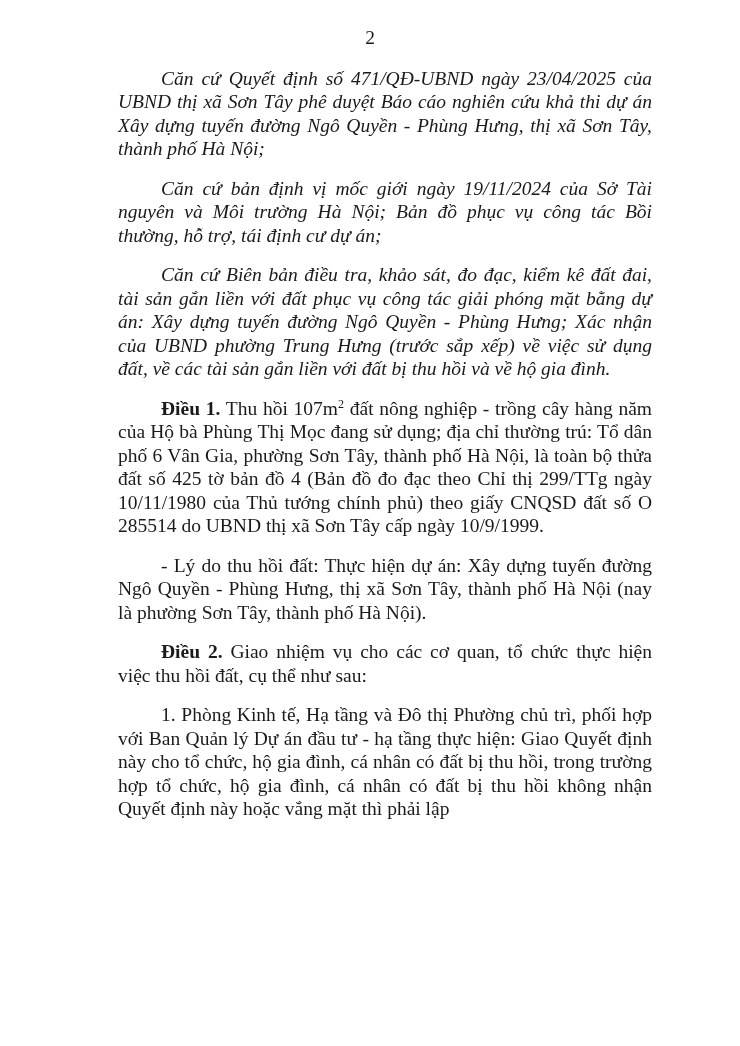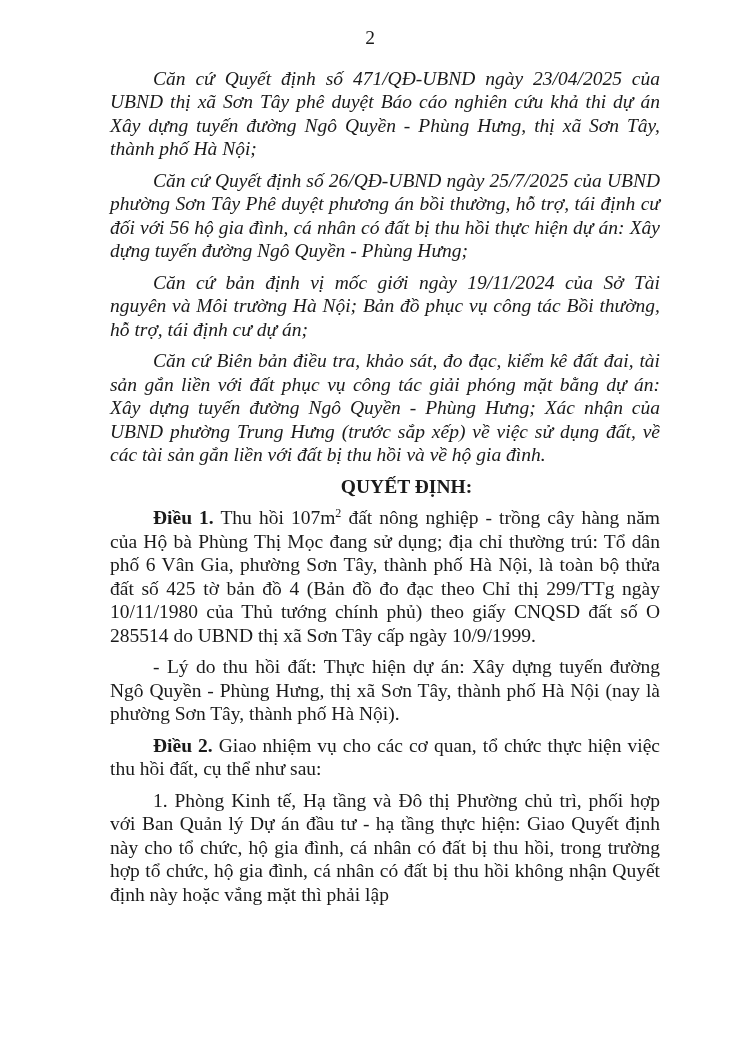--- a/index.html
+++ b/index.html
@@ -22,21 +22,21 @@
   .page-number {
     padding-top: 26px;
     text-align: center;
     font-style: normal;
   }
   .content {
     margin: 17px 72px 0 102px;
     text-align: justify;
   }
   .content p {
-    margin: 8px;
+    margin: 16px;
     padding: 0;
     text-indent: 43px;
   }
   .preamble p {
     font-style: italic;
   }
   .decision-heading {
     margin: 20px 0 16px 0;
     text-align: center;
     font-weight: bold;
@@ -55,26 +55,24 @@
 <body>
 
 <div class="page">
 
   <div class="page-number">2</div>
 
   <div class="content">
 
     <div class="preamble">
       <p>Căn cứ Quyết định số 471/QĐ-UBND ngày 23/04/2025 của UBND thị xã Sơn Tây phê duyệt Báo cáo nghiên cứu khả thi dự án Xây dựng tuyến đường Ngô Quyền - Phùng Hưng, thị xã Sơn Tây, thành phố Hà Nội;</p>
-      <p>Căn cứ Quyết định số 26/QĐ-UBND ngày 25/7/2025 của UBND phường Sơn Tây Phê duyệt phương án bồi thường, hỗ trợ, tái định cư đối với 56 hộ gia đình, cá nhân có đất bị thu hồi thực hiện dự án: Xây dựng tuyến đường Ngô Quyền - Phùng Hưng;</p>
       <p>Căn cứ bản định vị mốc giới ngày 19/11/2024 của Sở Tài nguyên và Môi trường Hà Nội; Bản đồ phục vụ công tác Bồi thường, hỗ trợ, tái định cư dự án;</p>
       <p>Căn cứ Biên bản điều tra, khảo sát, đo đạc, kiểm kê đất đai, tài sản gắn liền với đất phục vụ công tác giải phóng mặt bằng dự án: Xây dựng tuyến đường Ngô Quyền - Phùng Hưng; Xác nhận của UBND phường Trung Hưng (trước sắp xếp) về việc sử dụng đất, về các tài sản gắn liền với đất bị thu hồi và về hộ gia đình.</p>
     </div>
 
-    <p class="decision-heading">QUYẾT ĐỊNH:</p>
 
     <div class="articles">
 
       <p>
         <span class="article-label">Điều 1.</span><span> Thu hồi 107m</span><sup>2</sup><span> đất nông nghiệp - trồng cây hàng năm của Hộ bà Phùng Thị Mọc đang sử dụng; địa chỉ thường trú: Tổ dân phố 6 Vân Gia, phường Sơn Tây, thành phố Hà Nội, là toàn bộ thửa đất số 425 tờ bản đồ 4 (Bản đồ đo đạc theo Chỉ thị 299/TTg ngày 10/11/1980 của Thủ tướng chính phủ) theo giấy CNQSD đất số O 285514 do UBND thị xã Sơn Tây cấp ngày 10/9/1999.</span>
       </p>
 
 
       <p>- Lý do thu hồi đất: Thực hiện dự án: Xây dựng tuyến đường Ngô Quyền - Phùng Hưng, thị xã Sơn Tây, thành phố Hà Nội (nay là phường Sơn Tây, thành phố Hà Nội).</p>
 

